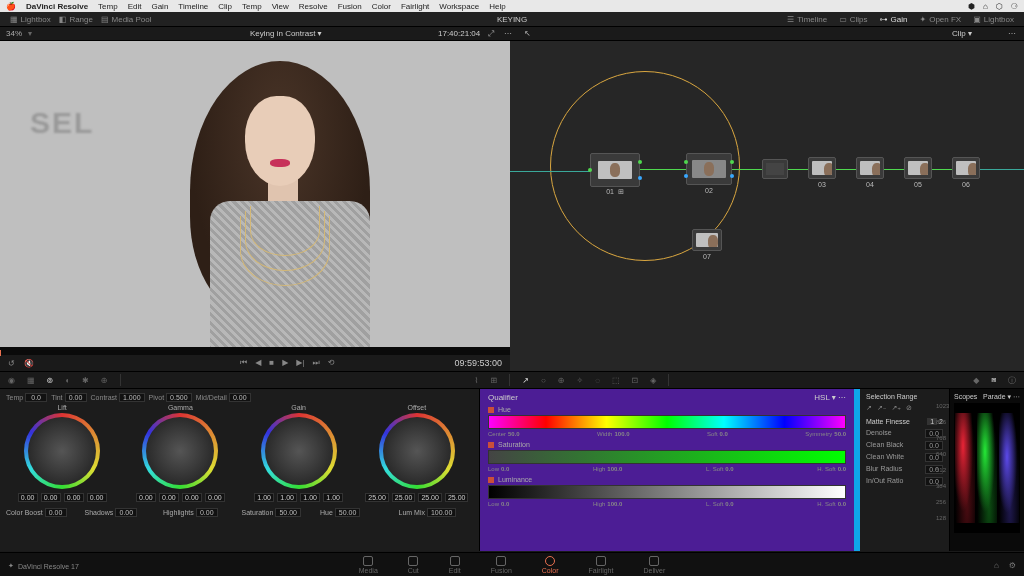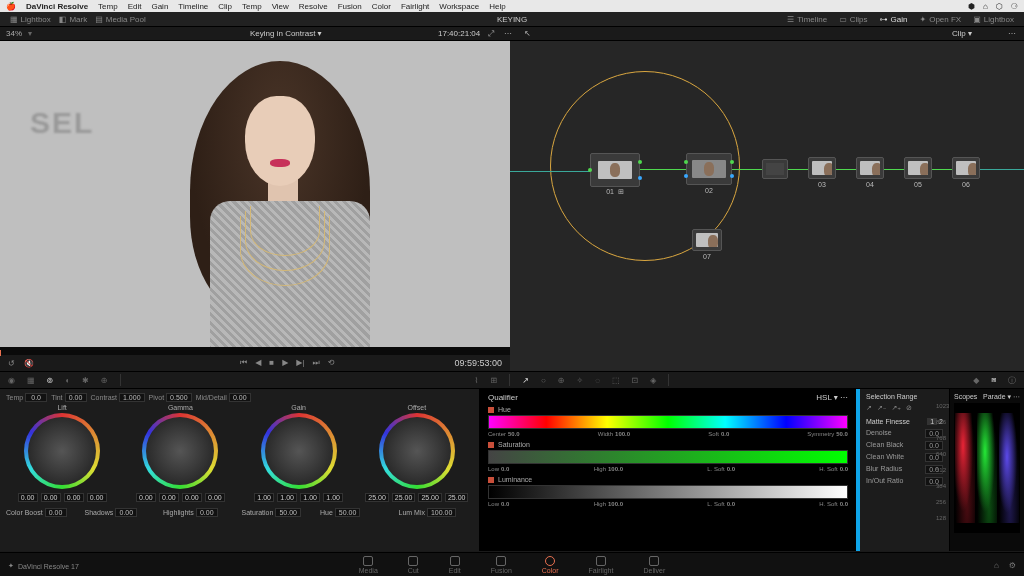--- a/index.html
+++ b/index.html
@@ -56,21 +56,21 @@
   .wheel-ring { width:76px; height:76px; margin:0 auto; border-radius:50%; background:
     conic-gradient(#d33 0deg,#d83 60deg,#dd3 120deg,#3d3 180deg,#3dd 240deg,#33d 300deg,#d33 360deg);
     position:relative;}
   .wheel-ring::after{ content:''; position:absolute; inset:4px; border-radius:50%; background:radial-gradient(circle,#555 0%, #2a2a2a 70%);}
   .wheel .cross { position:absolute; left:50%; top:50%; width:60px; height:1px; background:#666; transform:translate(-50%,-50%);}
   .wheel .cross.v { width:1px; height:60px;}
   .wheel .vals { display:flex; justify-content:center; gap:3px; font-size:7px; margin-top:4px; color:#ccc;}
   .wheel .vals span{ background:#111; padding:0 2px; border:1px solid #333; min-width:20px;}
   .slider-row { display:flex; gap:4px; margin-top:6px; font-size:7px;}
   .slider-row .param{flex:1;}
-  .qualifier { width:380px; background:#000000; padding:4px 8px; border-right:4px solid #0ea5e9;}
+  .qualifier { width:380px; background:#4c1d95; padding:4px 8px; border-right:6px solid #0ea5e9;}
   .qrow { margin:4px 0;}
   .qlabel { font-size:7px; color:#aaa; margin-bottom:2px; display:flex; align-items:center; gap:4px;}
   .qlabel .sq { width:6px;height:6px; background:#c94f3a;}
   .grad { height:14px; width:100%; border:1px solid #333;}
   .grad.hue { background:linear-gradient(90deg,#f0f 0%,#f00 16%,#ff0 33%,#0f0 50%,#0ff 66%,#00f 83%,#f0f 100%);}
   .grad.sat { background:linear-gradient(90deg,#444 0%,#0f0 100%);}
   .grad.lum { background:linear-gradient(90deg,#000 0%,#fff 100%);}
   .qvals { display:flex; justify-content:space-between; font-size:6px; color:#888; margin-top:2px;}
   .qvals span{display:flex; gap:2px;}
   .finesse { width:90px; background:#1c1c1c; padding:4px 6px; font-size:7px; border-right:1px solid #000;}
@@ -120,21 +120,21 @@
   </div>
 </div>
 
 <div class="top-toolbar">
   <div class="tb-btn">
       <span class="ico">▦</span>
       <span>Lightbox</span>
     </div>
   <div class="tb-btn">
       <span class="ico">◧</span>
-      <span>Mark</span>
+      <span>Range</span>
     </div>
   <div class="tb-btn">
       <span class="ico">▤</span>
       <span>Media Pool</span>
     </div>
   <div class="tb-center">KEYING</div>
   <div class="tb-right">
     <div class="tb-btn">
         <span class="ico">☰</span>
         <span>Timeline</span>

